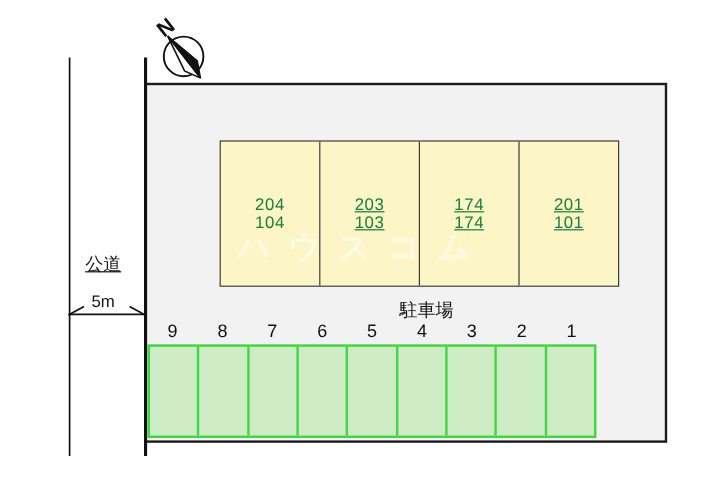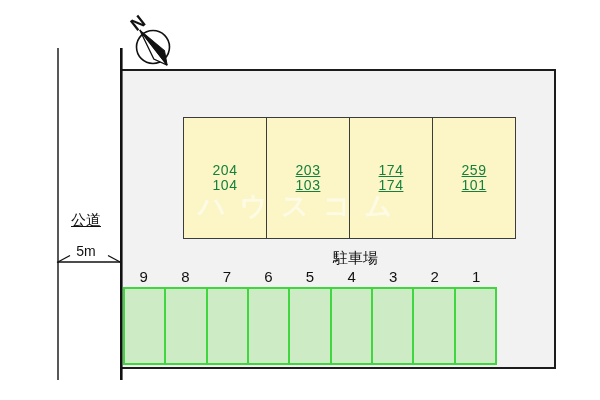--- a/index.html
+++ b/index.html
@@ -65,21 +65,21 @@
     </div>
     <div class="unit">
       <div>203</div>
       <div>103</div>
     </div>
     <div class="unit">
       <div>174</div>
       <div>174</div>
     </div>
     <div class="unit">
-      <div>259</div>
+      <div>201</div>
       <div>101</div>
     </div>
   </div>
 
   <div class="watermark">ハウスコム</div>
 
   <div class="parking-label">駐車場</div>
 
   <div class="space-numbers">
     <span>9</span>

